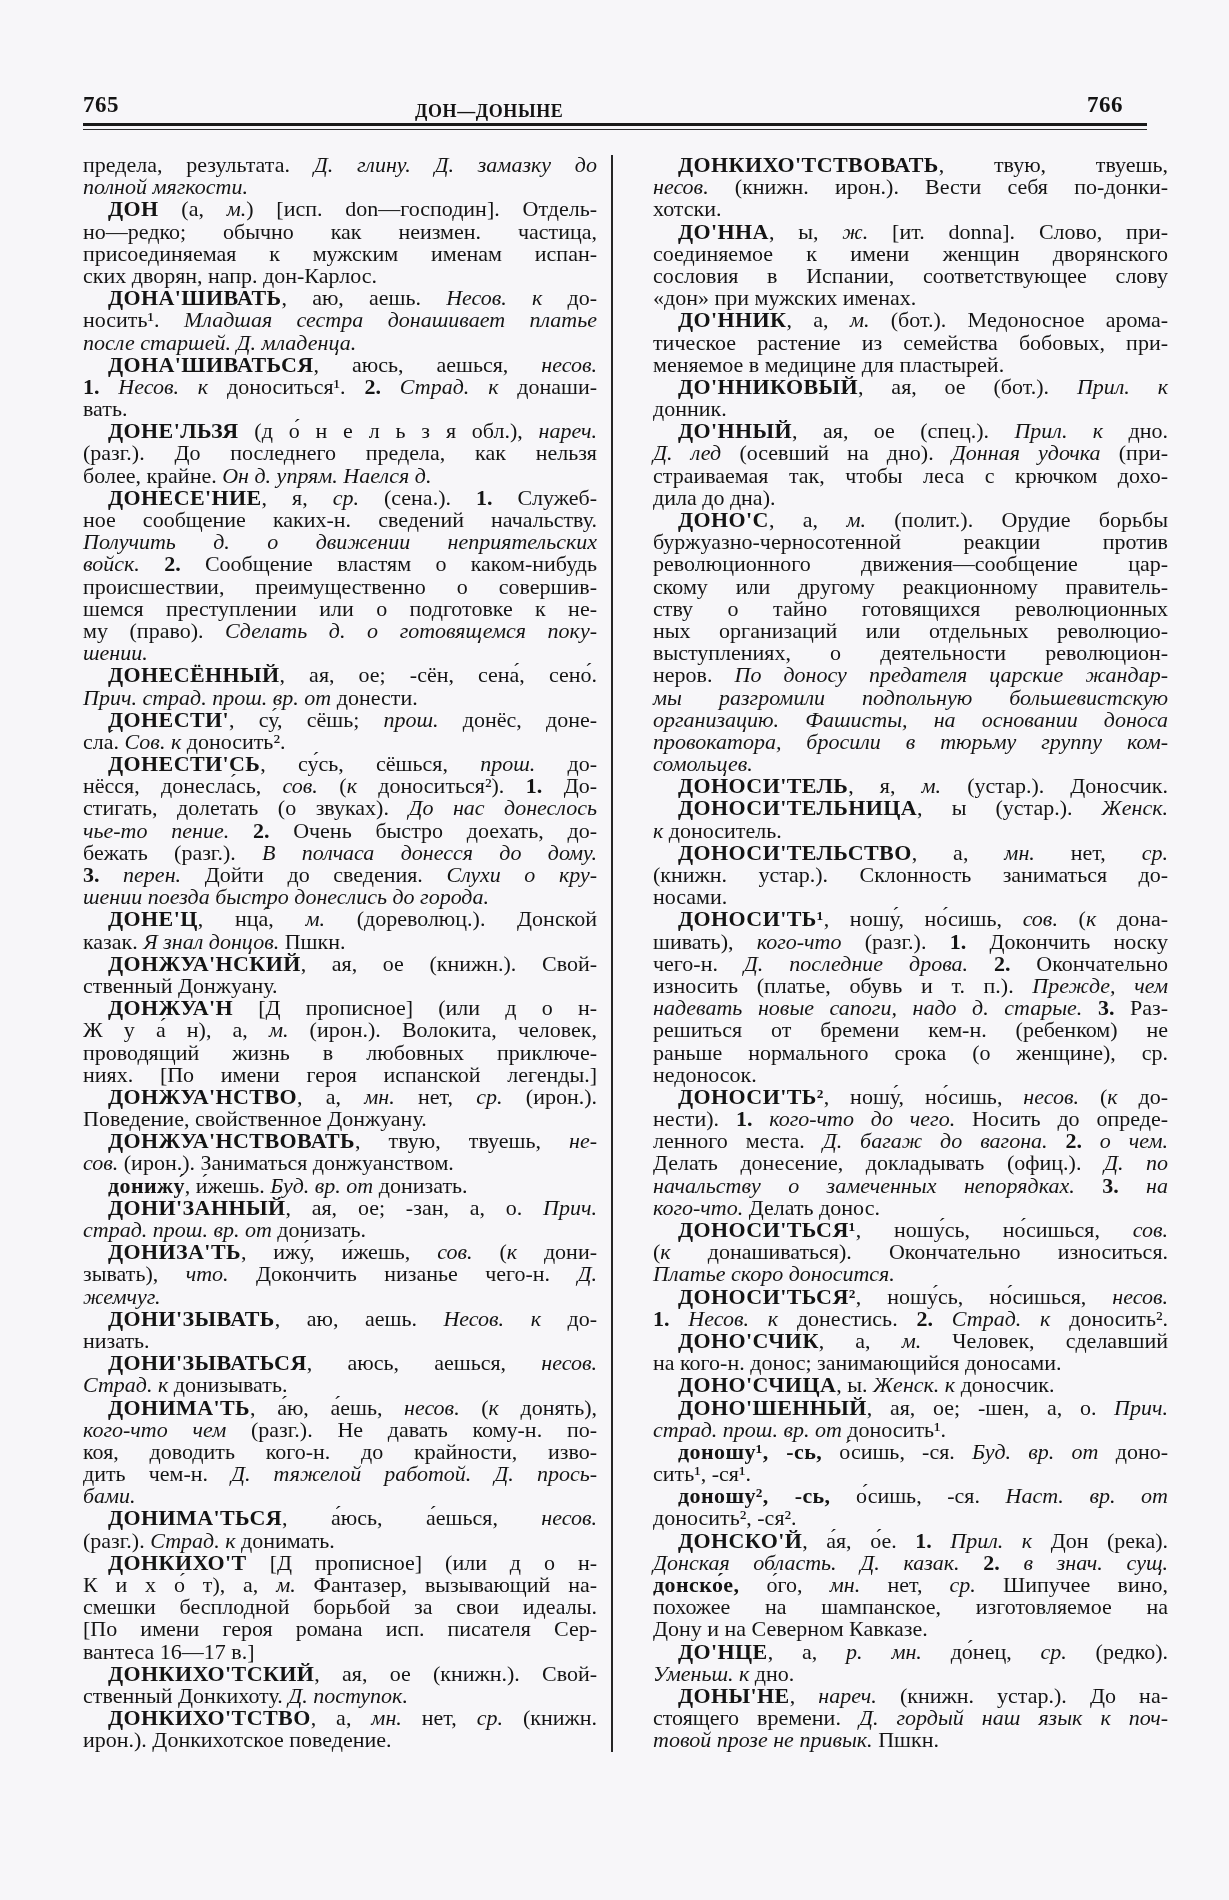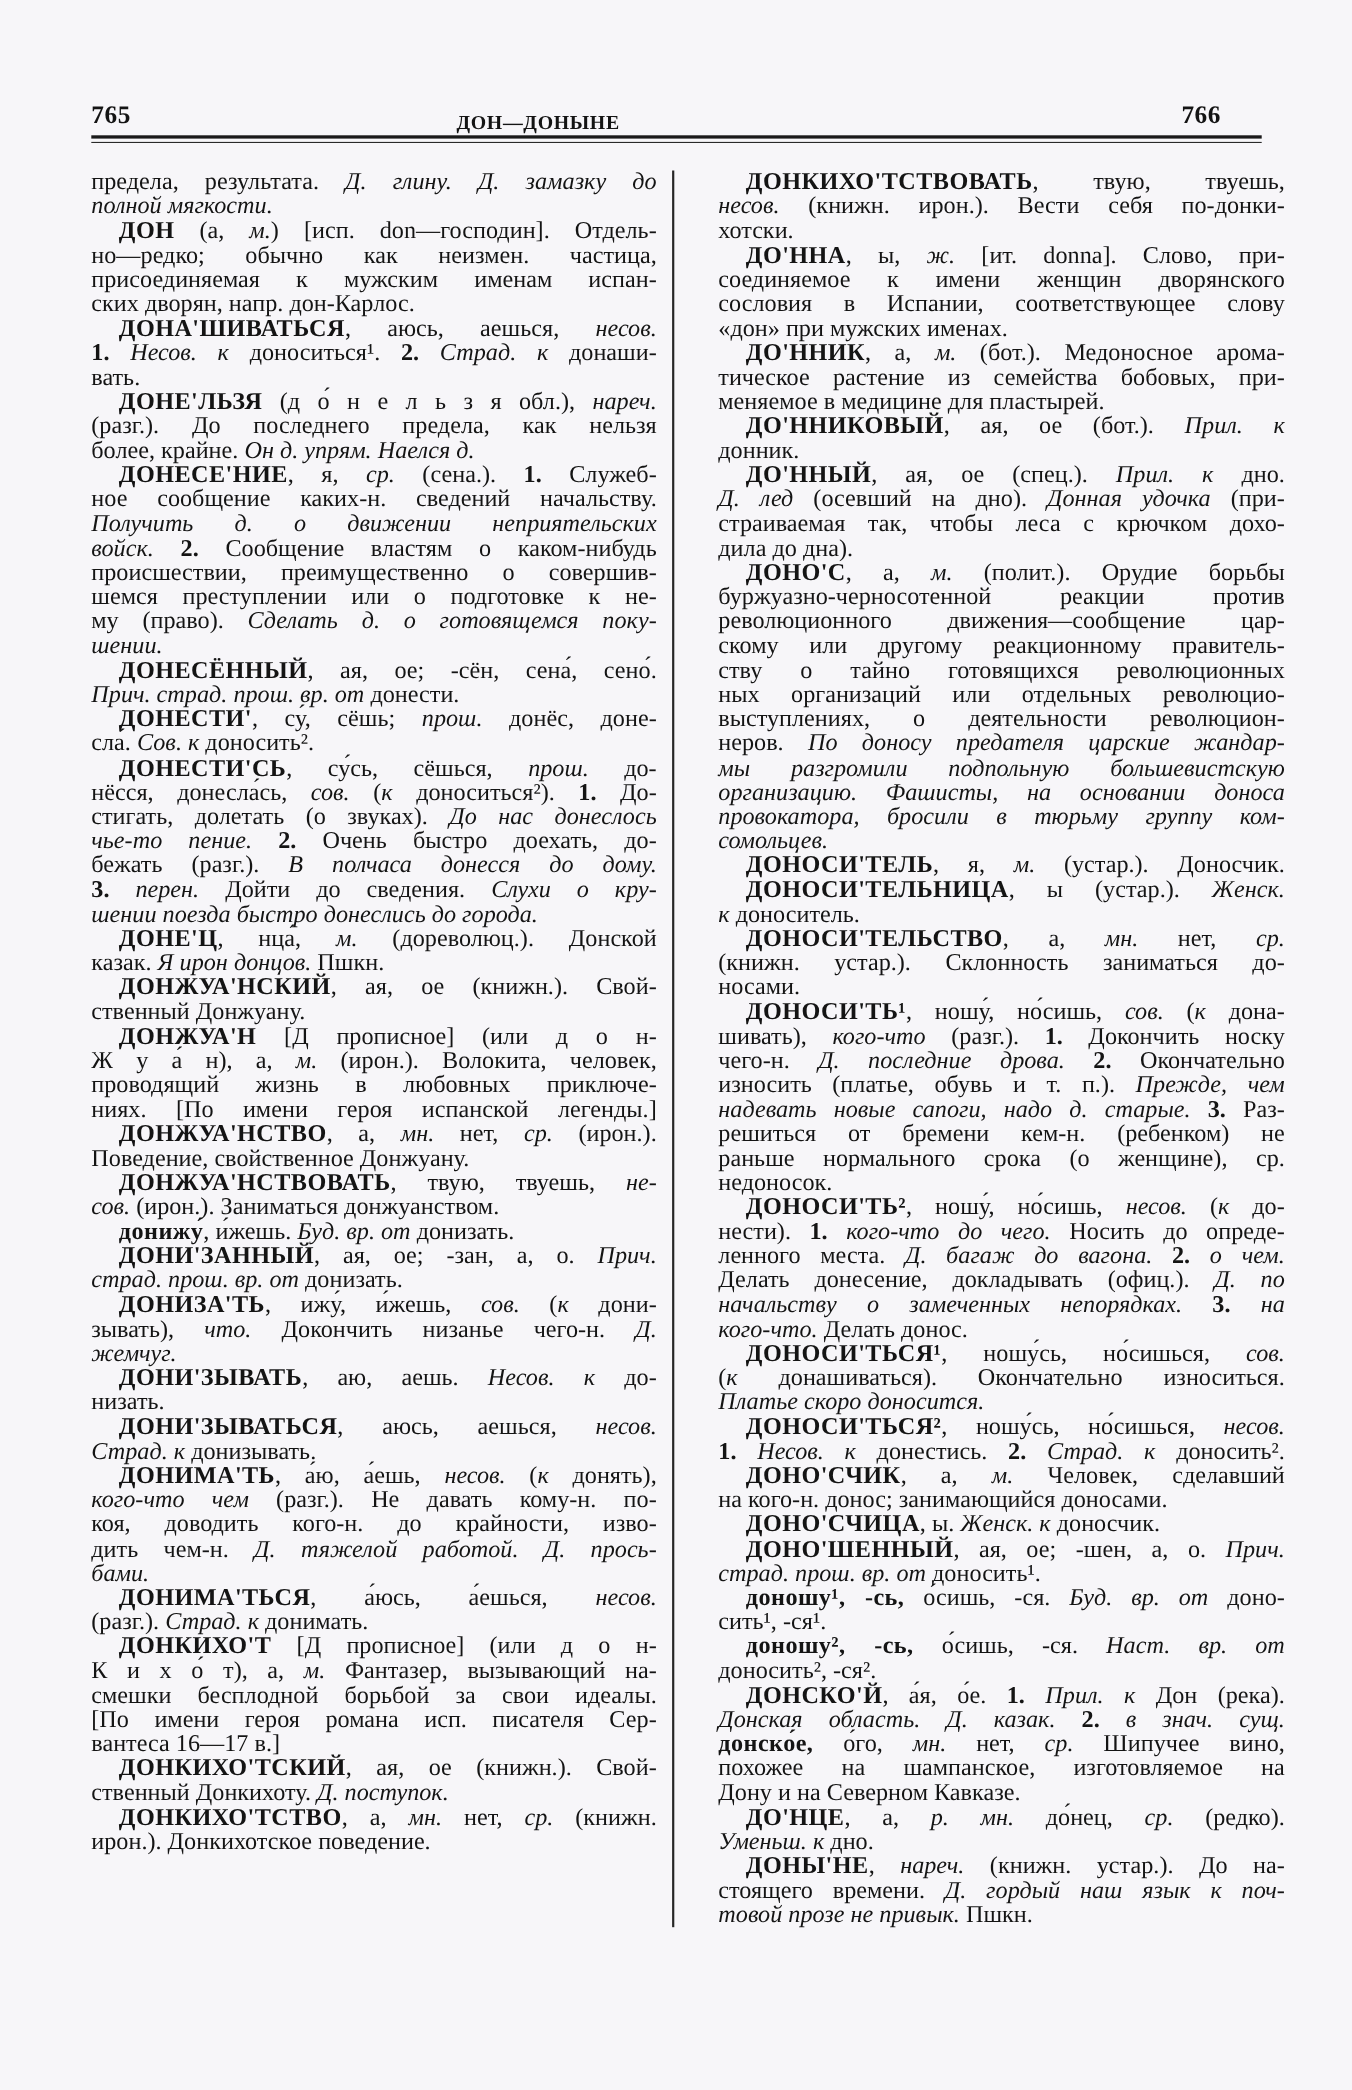--- a/index.html
+++ b/index.html
@@ -14,21 +14,21 @@
   }
   .page-num {
     position: absolute;
     top: 92px;
     font-size: 23px;
     line-height: 26px;
     font-weight: bold;
     letter-spacing: 0.5px;
   }
   .page-num.left { left: 83px; }
-  .page-num.right { right: 91px; text-align: center; }
+  .page-num.right { right: 78px; text-align: center; }
   .running-title {
     position: absolute;
     top: 100px;
     left: 415px;
     width: 400px;
     font-size: 18px;
     line-height: 22px;
     font-weight: bold;
     letter-spacing: 0.6px;
   }
@@ -73,20 +73,25 @@
         <div class="line"><span>предела, результата. </span><span class="ital">Д. глину. Д. замазку до</span></div>
         <div class="line last"><span class="ital">полной мягкости.</span></div>
       </div>
       <div class="entry">
         <div class="line first"><span class="hw">ДОН</span><span> (а, </span><span class="ital">м.</span><span>) [исп. don—господин]. Отдель-</span></div>
         <div class="line"><span>но—редко; обычно как неизмен. частица,</span></div>
         <div class="line"><span>присоединяемая к мужским именам испан-</span></div>
         <div class="line last"><span>ских дворян, напр. дон-Карлос.</span></div>
       </div>
       <div class="entry">
+        <div class="line first"><span class="hw">ДОНА'ШИВАТЬ</span><span>, аю, аешь. </span><span class="ital">Несов. к</span><span> до-</span></div>
+        <div class="line"><span>носить¹. </span><span class="ital">Младшая сестра донашивает платье</span></div>
+        <div class="line last"><span class="ital">после старшей. Д. младенца.</span></div>
+      </div>
+      <div class="entry">
         <div class="line first"><span class="hw">ДОНА'ШИВАТЬСЯ</span><span>, аюсь, аешься, </span><span class="ital">несов.</span></div>
         <div class="line"><span class="bold">1.</span><span> </span><span class="ital">Несов. к</span><span> доноситься¹. </span><span class="bold">2.</span><span> </span><span class="ital">Страд. к</span><span> донаши-</span></div>
         <div class="line last"><span>вать.</span></div>
       </div>
       <div class="entry">
         <div class="line first"><span class="hw">ДОНЕ'ЛЬЗЯ</span><span> (д о́ н е л ь з я обл.), </span><span class="ital">нареч.</span></div>
         <div class="line"><span>(разг.). До последнего предела, как нельзя</span></div>
         <div class="line last"><span>более, крайне. </span><span class="ital">Он д. упрям. Наелся д.</span></div>
       </div>
       <div class="entry">
@@ -111,21 +116,21 @@
         <div class="line first"><span class="hw">ДОНЕСТИ'СЬ</span><span>, су́сь, сёшься, </span><span class="ital">прош.</span><span> до-</span></div>
         <div class="line"><span>нёсся, донесла́сь, </span><span class="ital">сов.</span><span> (</span><span class="ital">к</span><span> доноситься²). </span><span class="bold">1.</span><span> До-</span></div>
         <div class="line"><span>стигать, долетать (о звуках). </span><span class="ital">До нас донеслось</span></div>
         <div class="line"><span class="ital">чье-то пение.</span><span> </span><span class="bold">2.</span><span> Очень быстро доехать, до-</span></div>
         <div class="line"><span>бежать (разг.). </span><span class="ital">В полчаса донесся до дому.</span></div>
         <div class="line"><span class="bold">3.</span><span> </span><span class="ital">перен.</span><span> Дойти до сведения. </span><span class="ital">Слухи о кру-</span></div>
         <div class="line last"><span class="ital">шении поезда быстро донеслись до города.</span></div>
       </div>
       <div class="entry">
         <div class="line first"><span class="hw">ДОНЕ'Ц</span><span>, нца́, </span><span class="ital">м.</span><span> (дореволюц.). Донской</span></div>
-        <div class="line last"><span>казак. </span><span class="ital">Я ирон донцов.</span><span> Пшкн.</span></div>
+        <div class="line last"><span>казак. </span><span class="ital">Я знал донцов.</span><span> Пшкн.</span></div>
       </div>
       <div class="entry">
         <div class="line first"><span class="hw">ДОНЖУА'НСКИЙ</span><span>, ая, ое (книжн.). Свой-</span></div>
         <div class="line last"><span>ственный Донжуану.</span></div>
       </div>
       <div class="entry">
         <div class="line first"><span class="hw">ДОНЖУА'Н</span><span> [Д прописное] (или д о н-</span></div>
         <div class="line"><span>Ж у а́ н), а, </span><span class="ital">м.</span><span> (ирон.). Волокита, человек,</span></div>
         <div class="line"><span>проводящий жизнь в любовных приключе-</span></div>
         <div class="line"><span>ниях. [По имени героя испанской легенды.]</span></div>

